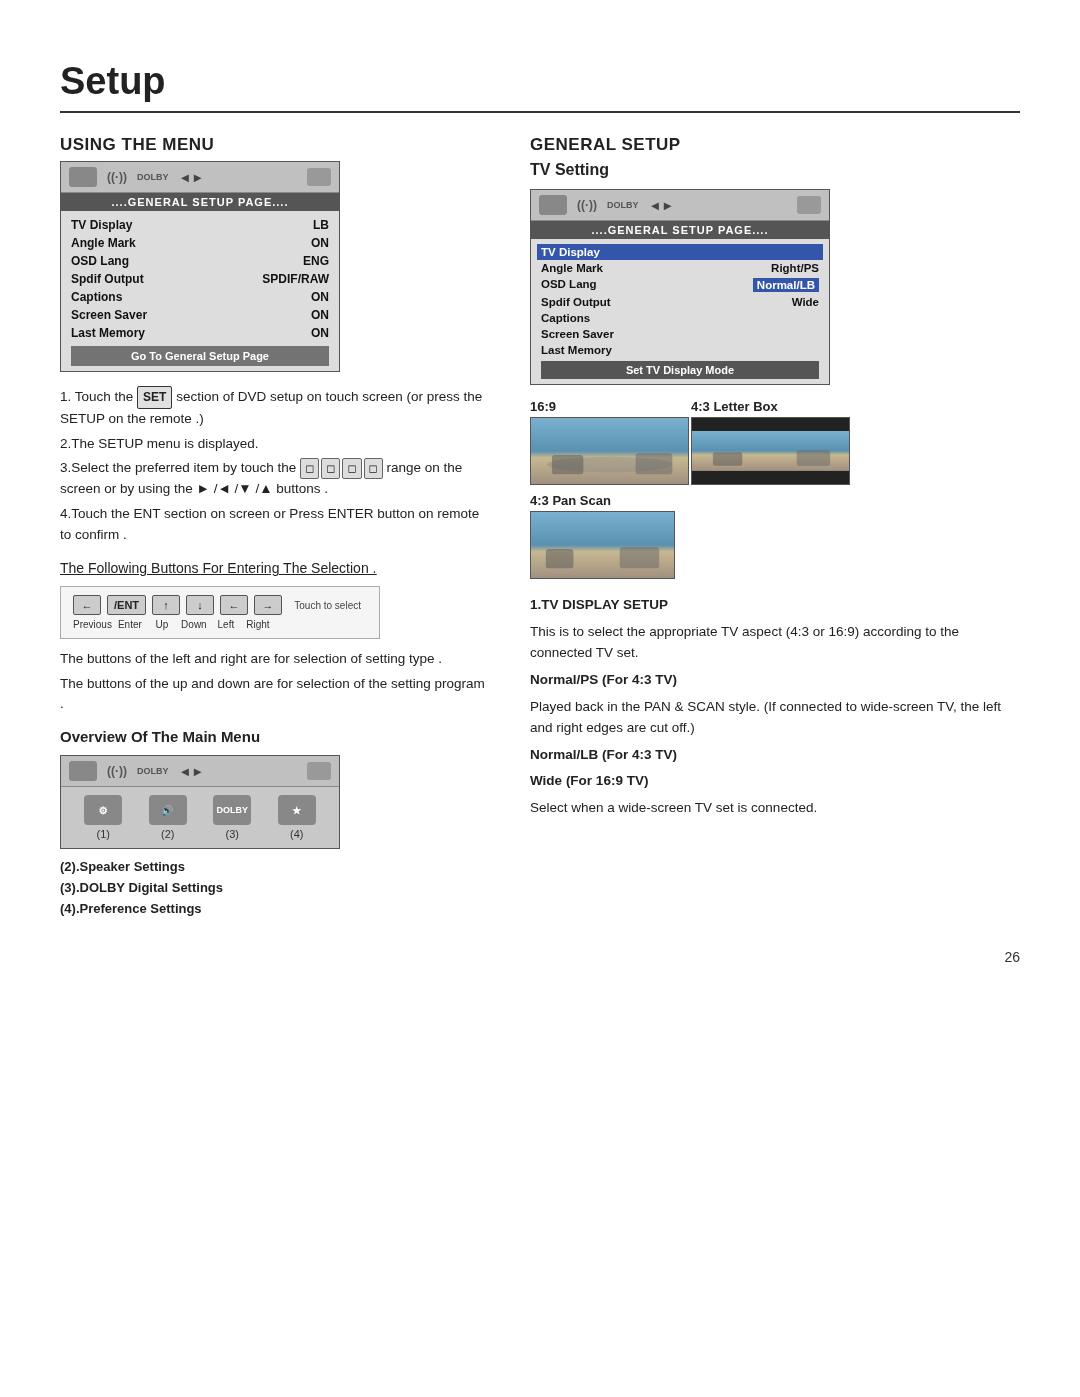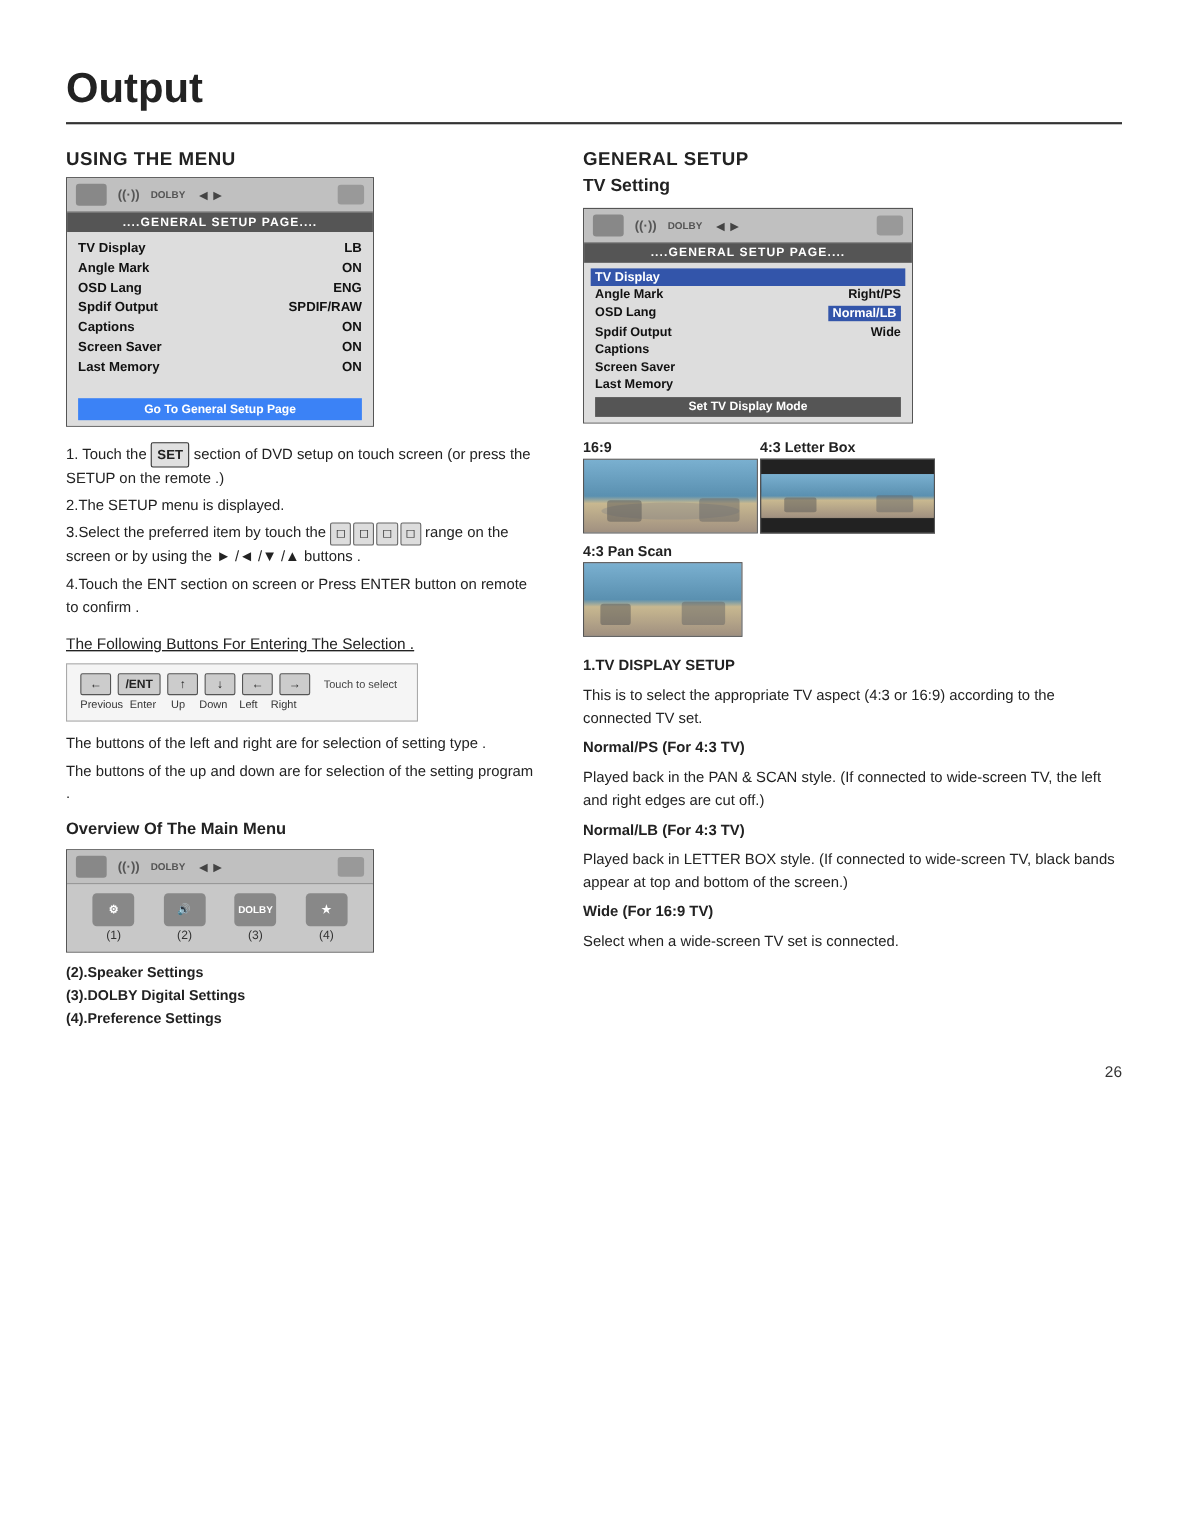--- a/index.html
+++ b/index.html
@@ -107,27 +107,27 @@
       font-size: 12px;
       font-weight: bold;
       padding: 2px 0;
       color: #111;
     }
 
     .menu-row .label { font-weight: bold; }
     .menu-row .value { font-weight: bold; color: #111; }
 
     .menu-go-btn {
-      background: #3b82f6;
+      background: #737373;
       color: #fff;
       font-size: 11px;
       font-weight: bold;
       text-align: center;
       padding: 4px 0;
-      margin-top: 20px;
+      margin-top: 4px;
       cursor: pointer;
     }
 
     .instructions p {
       font-size: 13.5px;
       line-height: 1.55;
       margin-bottom: 4px;
       color: #222;
     }
 
@@ -394,21 +394,21 @@
       text-align: right;
       font-size: 14px;
       margin-top: 30px;
       color: #333;
     }
 
   </style>
 </head>
 <body>
 
-<h1 class="page-title">Output</h1>
+<h1 class="page-title">Setup</h1>
 
 <div class="two-col">
 
   <div class="left-col">
 
     <h2 class="section-title">USING THE MENU</h2>
 
     <div class="menu-screenshot">
       <div class="menu-top-bar">
         <span class="menu-icon-dvd"></span>
@@ -639,21 +639,20 @@
         </div>
       </div>
     </div>
 
     <div class="tv-display-setup">
       <p><span class="bold-label">1.TV DISPLAY SETUP</span></p>
       <p>This is to select the appropriate TV aspect (4:3 or 16:9) according to the connected TV set.</p>
       <p><strong>Normal/PS (For 4:3 TV)</strong></p>
       <p>Played back in the PAN &amp; SCAN style. (If connected to wide-screen TV, the left and right edges are cut off.)</p>
       <p><strong>Normal/LB (For 4:3 TV)</strong></p>
-      <p>Played back in LETTER BOX style. (If connected to wide-screen TV, black bands appear at top and bottom of the screen.)</p>
       <p><strong>Wide (For 16:9 TV)</strong></p>
       <p>Select when a wide-screen TV set is connected.</p>
     </div>
 
   </div>
 </div>
 
 <div class="page-number">26</div>
 
 </body></html>

